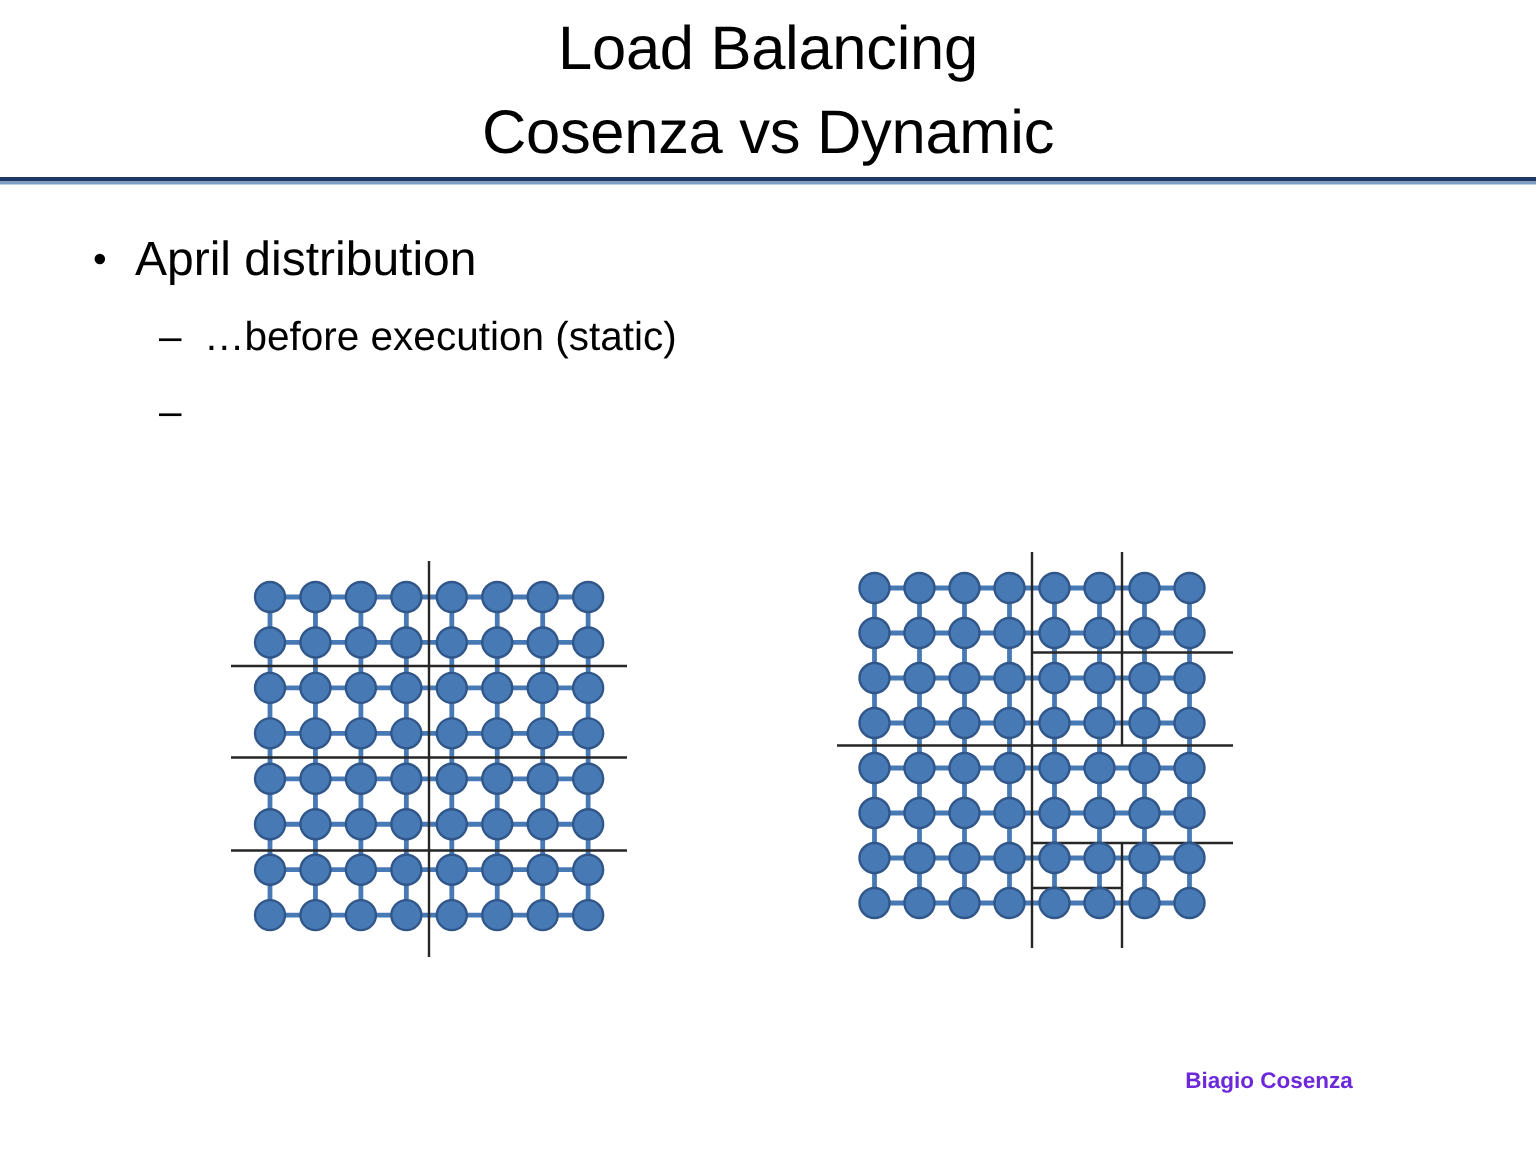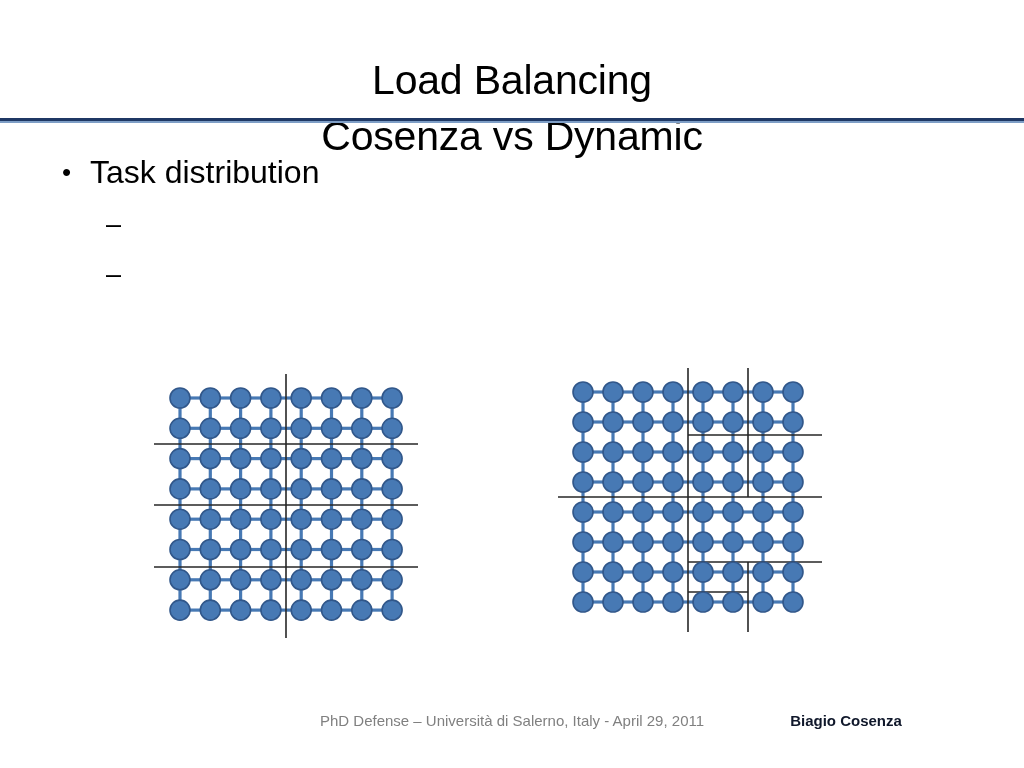--- a/index.html
+++ b/index.html
@@ -35,21 +35,21 @@
     text-align: center;
   }
   .title-line {
     font-size: 41px;
     line-height: 56px;
     font-weight: 400;
     letter-spacing: -0.2px;
     color: #000000;
     white-space: nowrap;
   }
-  .title-line.first { padding-top: 4px; margin-top: 48px; }
+  .title-line.first { padding-top: 4px; }
 
   .title-rule {
     position: absolute;
     left: 0;
     top: 118px;
     width: 1024px;
     height: 3px;
     background: #1f3864;
   }
   .title-rule-sub {
@@ -127,45 +127,46 @@
     color: #808080;
     white-space: nowrap;
   }
   .footer-author {
     position: absolute;
     left: 846px;
     top: 0;
     transform: translateX(-50%);
     font-size: 15px;
     font-weight: bold;
-    color: #0f172a;
+    color: #6d28d9;
     white-space: nowrap;
   }
 </style>
 </head>
 <body>
 
 <div class="slide">
 
   <div class="title-block">
     <div class="title-line first">Load Balancing</div>
     <div class="title-line">Cosenza vs Dynamic</div>
   </div>
   <div class="title-rule"></div>
   <div class="title-rule-sub"></div>
 
   <div class="body-block">
 
     <div class="bullet-l1">
       <span class="marker">•</span>
-      <span class="bullet-text">Task distribution</span>
+      <span class="bullet-text">April distribution</span>
     </div>
 
     <div class="bullet-l2">
       <span class="marker">–</span>
+      <span class="bullet-text">…before execution (static)</span>
     </div>
 
     <div class="bullet-l2">
       <span class="marker">–</span>
     </div>
 
   </div>
 
   <div class="diagram" id="diagram-static">
     <svg width="270" height="270" viewBox="0 0 270 270">
@@ -546,17 +547,16 @@
           <circle cx="121" cy="236" r="10" fill="#4779b4" stroke="#31578a" stroke-width="1.6"></circle>
           <circle cx="151" cy="236" r="10" fill="#4779b4" stroke="#31578a" stroke-width="1.6"></circle>
           <circle cx="181" cy="236" r="10" fill="#4779b4" stroke="#31578a" stroke-width="1.6"></circle>
           <circle cx="211" cy="236" r="10" fill="#4779b4" stroke="#31578a" stroke-width="1.6"></circle>
           <circle cx="241" cy="236" r="10" fill="#4779b4" stroke="#31578a" stroke-width="1.6"></circle>
         </g>
     </svg>
   </div>
 
   <div class="footer">
-    <div class="footer-note">PhD Defense – Università di Salerno, Italy - April 29, 2011</div>
     <div class="footer-author">Biagio Cosenza</div>
   </div>
 
 </div>
 
 </body></html>

